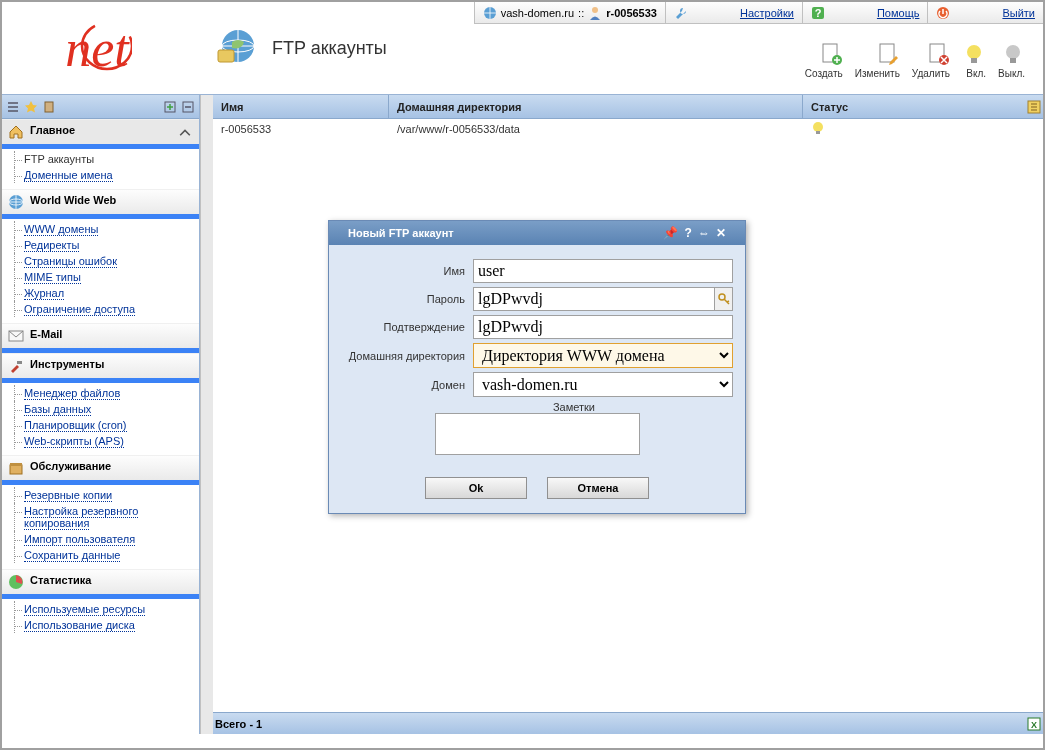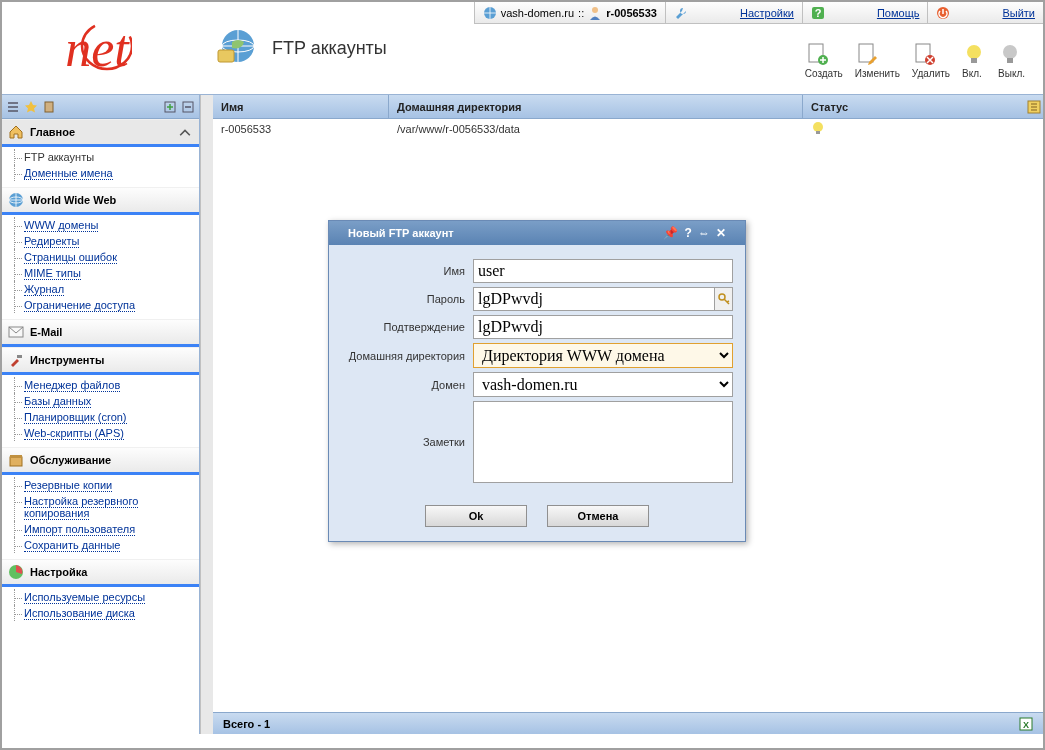--- a/index.html
+++ b/index.html
@@ -13,30 +13,30 @@
 .globe-icon { width: 48px; height: 48px; }
 .page-title { font-size: 18px; color: #333; }
 
 .top-bar { position: absolute; top: 0; right: 0; display: flex; border-bottom: 1px solid #c0c0c0; border-left: 1px solid #c0c0c0; background: linear-gradient(#fefefe, #eaeaea); height: 22px; align-items: center; font-size: 11px; }
 .top-bar-seg { display: flex; align-items: center; padding: 0 8px; gap: 4px; border-right: 1px solid #c0c0c0; height: 100%; }
 .top-bar-seg:last-child { border-right: none; }
 .top-bar a { text-decoration: underline; margin-left: 48px; }
 .user-icon { width: 14px; height: 14px; }
 
 .toolbar-btns { position: absolute; top: 40px; right: 18px; display: flex; gap: 12px; }
-.tbtn { display: flex; flex-direction: column; align-items: flex-start; gap: 2px; cursor: pointer; font-size: 10px; color: #333; }
+.tbtn { display: flex; flex-direction: column; align-items: flex-end; gap: 2px; cursor: pointer; font-size: 10px; color: #333; }
 .tbtn svg { width: 24px; height: 24px; }
 
 .main-area { display: flex; height: 640px; border-top: 1px solid #99b3d4; }
 .sidebar { width: 198px; border-right: 1px solid #99b3d4; display: flex; flex-direction: column; background: #fff; }
 .sidebar-header { height: 24px; background: linear-gradient(#c9dbf0, #a6c2e4); border-bottom: 1px solid #8aa8cc; display: flex; align-items: center; padding: 0 4px; gap: 4px; }
 .sidebar-header .spacer { flex: 1; }
 .sh-icon { width: 14px; height: 14px; cursor: pointer; }
 .sidebar-body { flex: 1; overflow-y: auto; overflow-x: hidden; }
-.nav-group-header { background: linear-gradient(#fdfdfd, #eaeaea); border-bottom: 3px solid #3b82f6; border-top: 1px solid #f0f0f0; padding: 4px 6px; display: flex; align-items: center; gap: 6px; font-weight: bold; cursor: pointer; }
+.nav-group-header { background: linear-gradient(#fdfdfd, #eaeaea); border-bottom: 5px solid #3b82f6; border-top: 1px solid #f0f0f0; padding: 4px 6px; display: flex; align-items: flex-start; gap: 6px; font-weight: bold; cursor: pointer; }
 .nav-group-header.selected { background: #e8e8e8; }
 .nav-group-header svg { width: 16px; height: 16px; flex-shrink: 0; }
 .arrow-up { margin-left: auto; width: 10px; height: 10px; }
 .nav-items { padding: 2px 0 6px 22px; }
 .nav-item { padding: 2px 0; position: relative; }
 .nav-item::before { content: ''; position: absolute; left: -10px; top: 0; bottom: 0; border-left: 1px dotted #999; }
 .nav-item::after { content: ''; position: absolute; left: -10px; top: 9px; width: 8px; border-top: 1px dotted #999; }
 .nav-item a { color: #003399; text-decoration: none; border-bottom: 1px dotted #003399; }
 .nav-item a.selected-link { text-decoration: none; border-bottom: none; color: #333; }
 
@@ -48,41 +48,41 @@
 .col-header .col.cs { flex: 1; border-right: none; }
 .col-header .endicon { width: 18px; display: flex; align-items: center; justify-content: center; }
 
 .table-body { flex: 1; background: #fff; overflow-y: scroll; position: relative; }
 .trow { display: flex; height: 20px; align-items: center; font-size: 11px; color: #333; }
 .trow .tc { padding: 0 8px; }
 .trow .cn { width: 176px; }
 .trow .cd { width: 414px; }
 .trow .cs { flex: 1; }
 
-.footer { height: 22px; background: linear-gradient(#c9dbf0, #a6c2e4); border-top: 1px solid #8aa8cc; display: flex; align-items: center; padding: 0 10px; font-weight: bold; }
+.footer { height: 22px; background: linear-gradient(#c9dbf0, #a6c2e4); border-top: 1px solid #8aa8cc; display: flex; align-items: center; padding: 0 2px; font-weight: bold; }
 .footer .spacer { flex: 1; }
 
 .scroll-gap { width: 13px; background: #e8e8e8; border-left: 1px solid #c0c0c0; }
 
 .dialog { position: absolute; left: 326px; top: 218px; width: 418px; background: #dde7f4; border: 1px solid #6a8ab5; box-shadow: 2px 2px 6px rgba(0,0,0,0.3); }
 .dialog-header { background: linear-gradient(#7a9ec7, #5a83b3); color: #fff; font-weight: bold; padding: 5px 19px; display: flex; align-items: center; }
 .dialog-header .spacer { flex: 1; }
 .dialog-header .dh-icons { display: flex; gap: 6px; }
 .dialog-header .dh-icons span { cursor: pointer; color: #fff; font-size: 12px; font-weight: bold; }
 .dialog-body { padding: 14px 12px 8px 12px; }
 .form-row { display: flex; align-items: center; margin-bottom: 4px; }
 .form-row label { width: 132px; text-align: right; padding-right: 8px; color: #333; }
 .form-row input, .form-row select, .form-row textarea { flex: 1; border: 1px solid #a0a0a0; padding: 2px 4px; font-size: 16px; font-family: Tahoma; }
 .form-row select { background: #fff; }
 .form-row .pw-wrap { flex: 1; display: flex; }
 .form-row .pw-wrap input { flex: 1; }
 .form-row .pw-wrap .keybtn { width: 18px; border: 1px solid #a0a0a0; border-left: none; background: #f0f0f0; display: flex; align-items: center; justify-content: center; cursor: pointer; }
 select.highlighted { border: 1px solid #e0a030; background: #fef8e8; }
 .form-row textarea { height: 82px; resize: none; }
-.form-row.ta-row { align-items: center; }
+.form-row.ta-row { align-items: center; flex-direction: column; }
 .dialog-footer { display: flex; justify-content: center; gap: 20px; padding: 10px 0 14px 0; }
 .dbtn { width: 102px; height: 22px; background: linear-gradient(#f8f8f8, #d8d8d8); border: 1px solid #909090; cursor: pointer; font-weight: bold; font-size: 11px; }
 
 .bulb { width: 14px; height: 14px; }
 </style>
 </head>
 <body>
 
 <div class="top-header">
   <div class="logo">
@@ -267,21 +267,21 @@
         <div class="nav-item"><a href="#">Настройка резервного копирования</a></div>
         <div class="nav-item"><a href="#">Импорт пользователя</a></div>
         <div class="nav-item"><a href="#">Сохранить данные</a></div>
       </div>
 
       <div class="nav-group-header">
         <svg viewBox="0 0 16 16">
             <circle cx="8" cy="8" r="7" fill="#60c060"></circle>
             <path d="M8 8 L8 1 A7 7 0 0 1 14 10 z" fill="#e05050"></path>
           </svg>
-        <span>Настройка</span>
+        <span>Статистика</span>
       </div>
       <div class="nav-items">
         <div class="nav-item"><a href="#">Используемые ресурсы</a></div>
         <div class="nav-item"><a href="#">Использование диска</a></div>
       </div>
     </div>
   </div>
 
   <div class="scroll-gap"></div>
 

